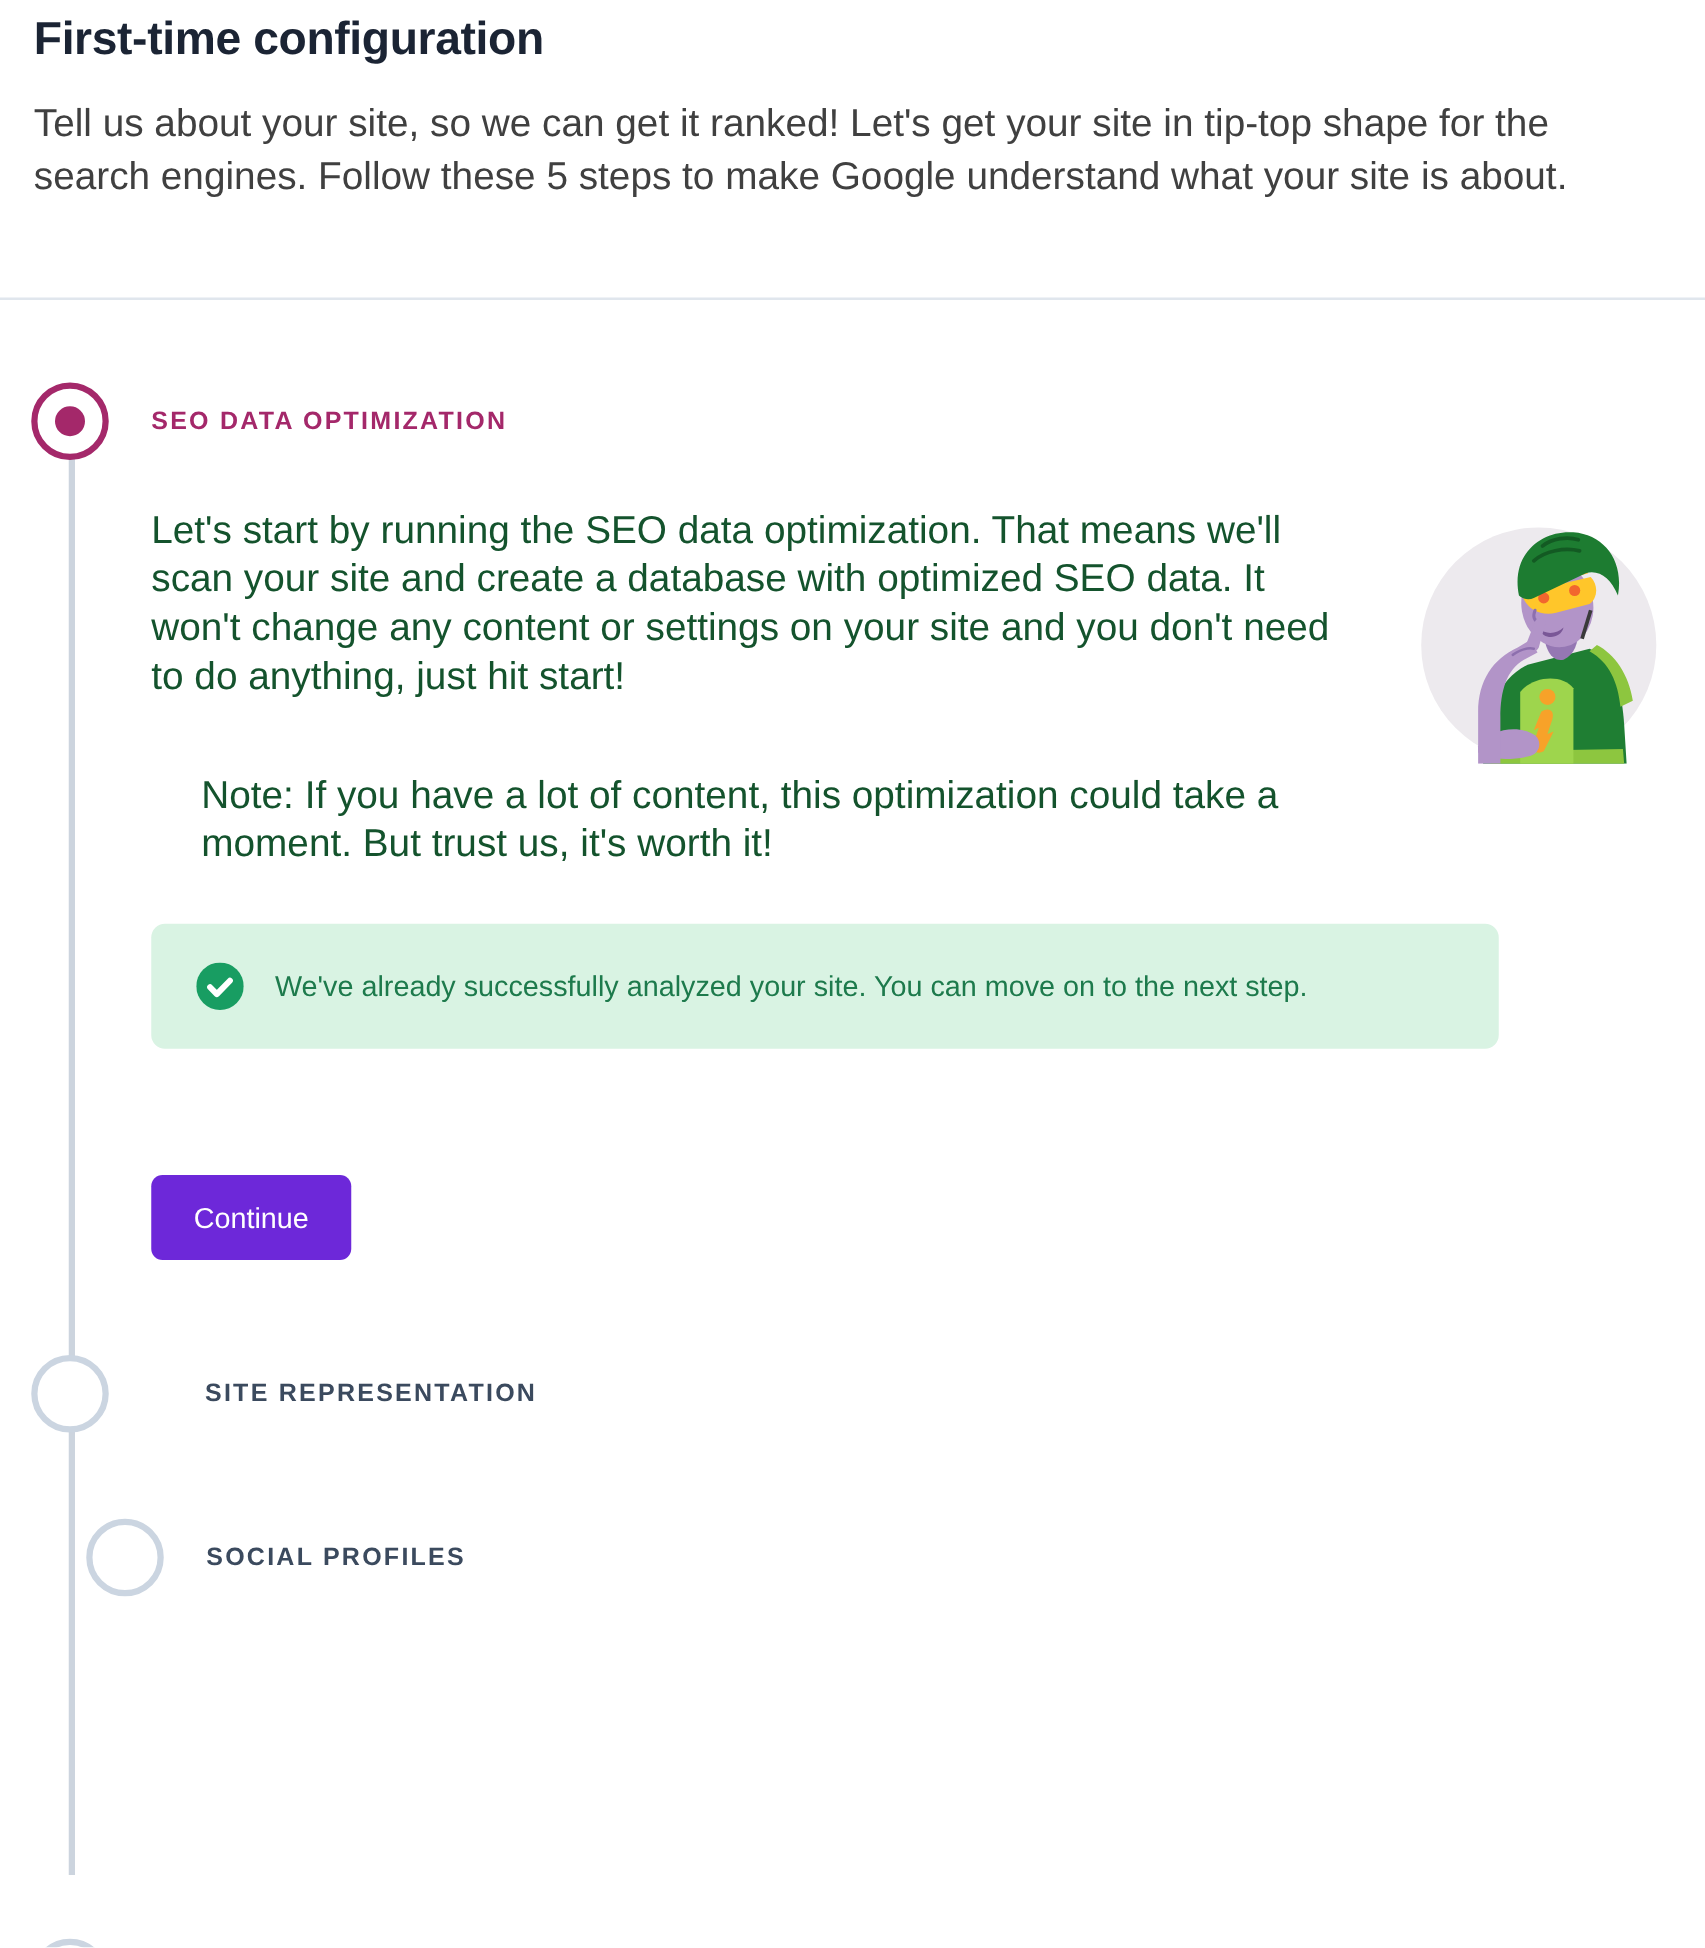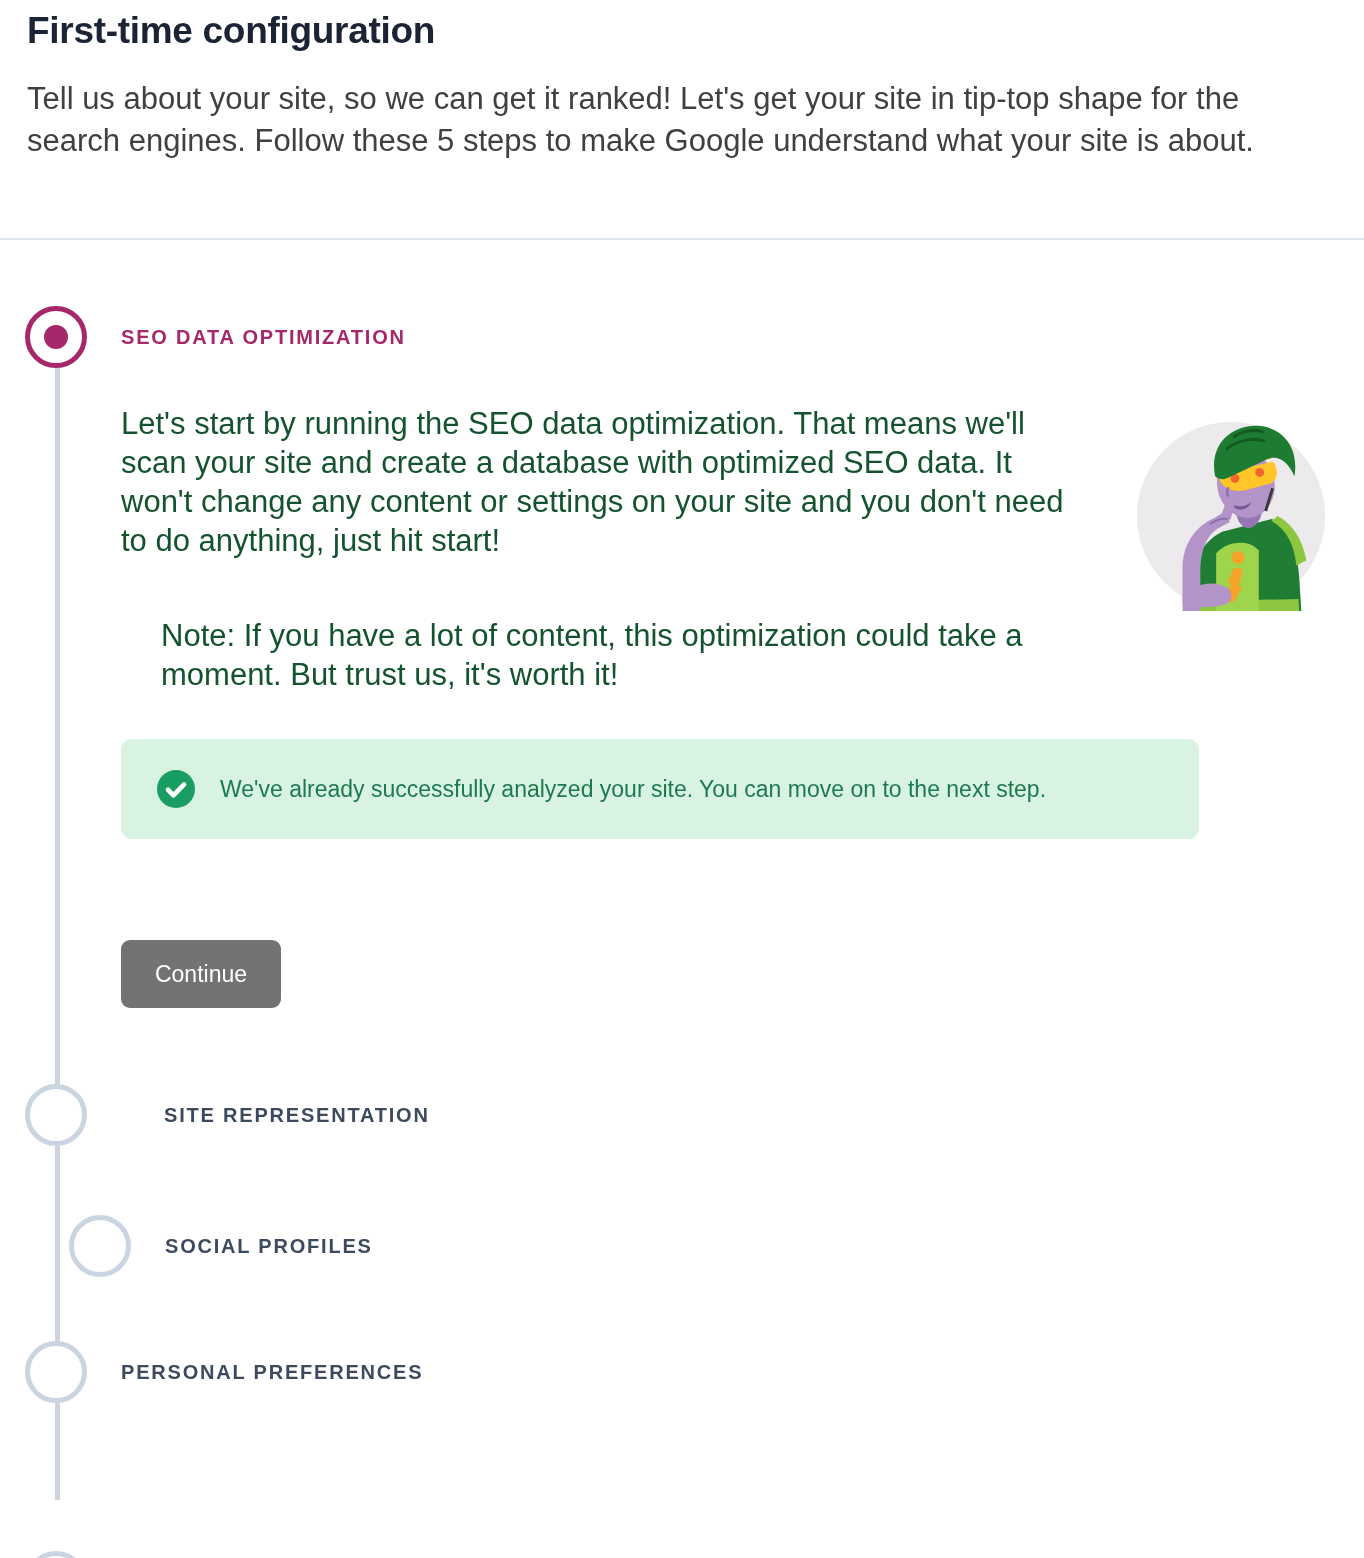--- a/index.html
+++ b/index.html
@@ -144,21 +144,21 @@
     font-size: 23px;
     color: #1d7a4c;
   }
 
   .continue-btn {
     position: absolute;
     left: 121px;
     top: 940px;
     width: 160px;
     height: 68px;
-    background: #737373;
+    background: #6d28d9;
     color: #ffffff;
     font-family: "Liberation Sans", sans-serif;
     font-size: 23px;
     border: none;
     border-radius: 9px;
     cursor: pointer;
     z-index: 2;
   }
 </style>
 </head>
@@ -248,23 +248,19 @@
   <div class="step-row row-2">
     <div class="step-circle"></div>
     <div class="step-label">SITE REPRESENTATION</div>
   </div>
 
   <div class="step-row row-3">
     <div class="step-circle"></div>
     <div class="step-label">SOCIAL PROFILES</div>
   </div>
 
-  <div class="step-row row-4">
-    <div class="step-circle"></div>
-    <div class="step-label">PERSONAL PREFERENCES</div>
-  </div>
 
   <div class="step-row row-5">
     <div class="step-circle"></div>
     <div class="step-label">FINISH CONFIGURATION</div>
   </div>
 
 </div>
 
 </body></html>

